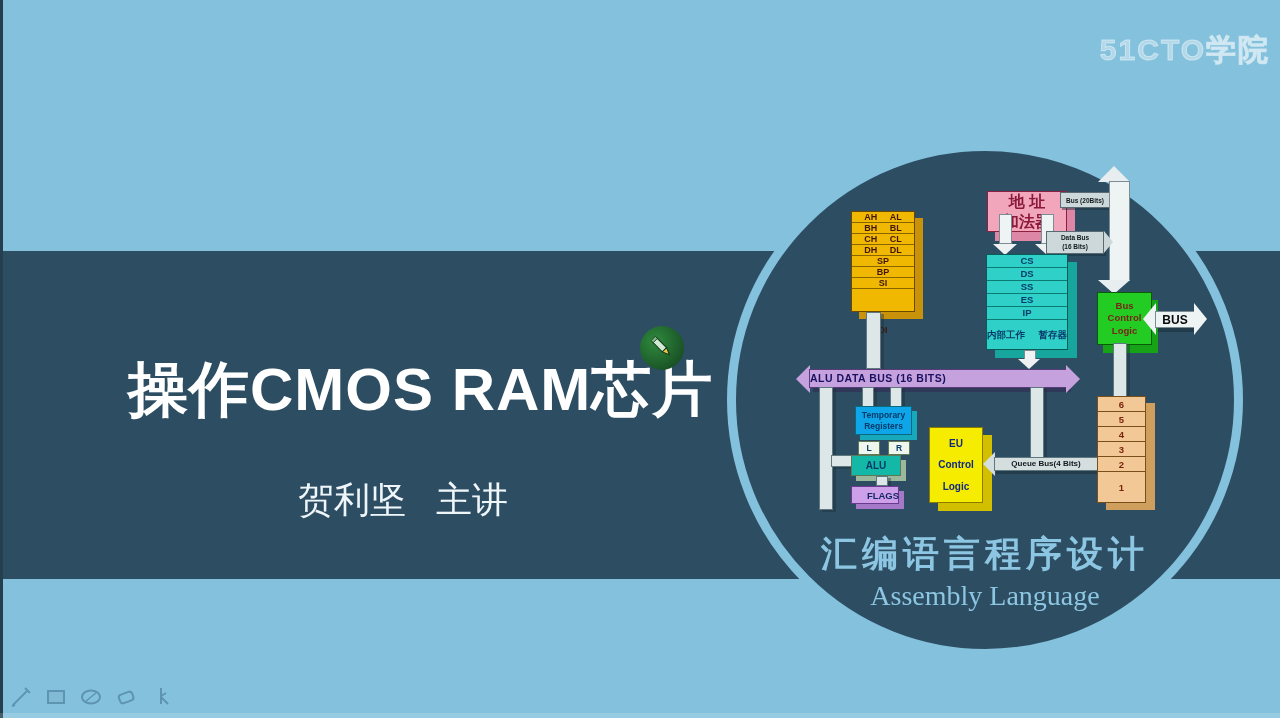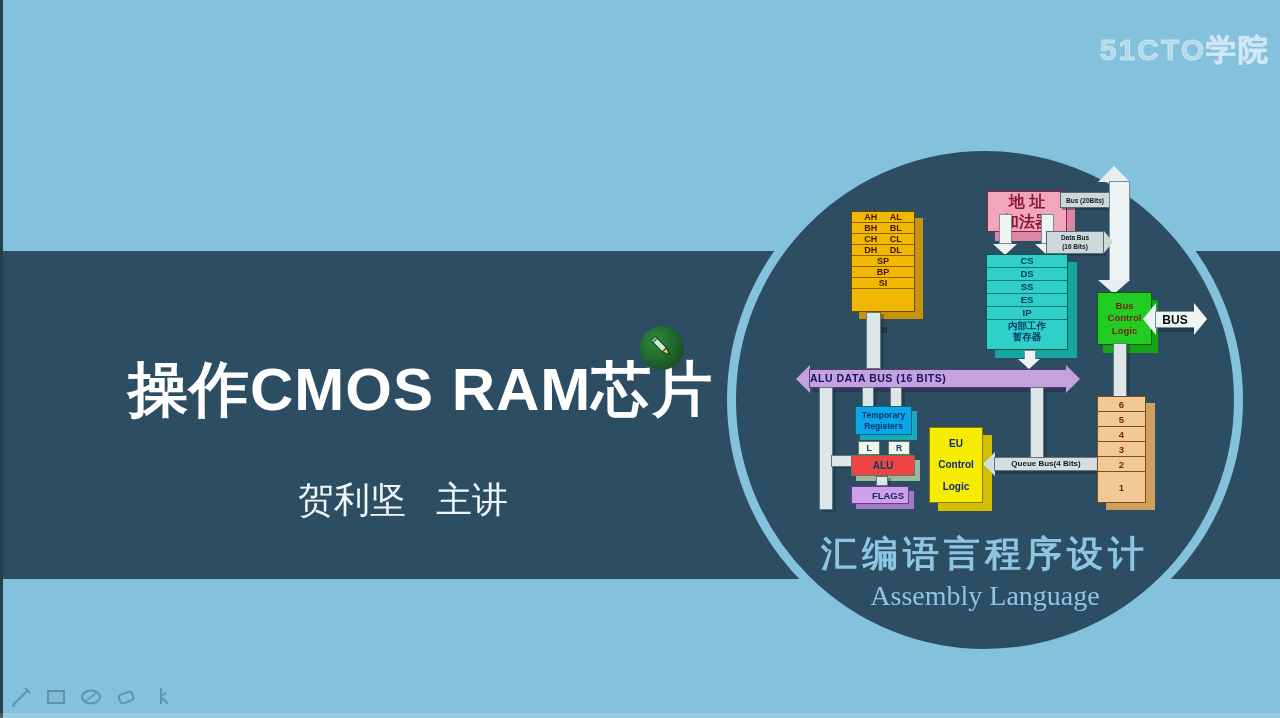--- a/index.html
+++ b/index.html
@@ -63,31 +63,31 @@
   .regrow:last-child { border-bottom:none;margin-top:36px; }
 
   .adder { left:987px; top:191px; width:80px; height:41px; background:#f2a6bc; border:1px solid #8b2040; box-shadow:8px 9px 0 #de86a6; color:#8b1a3a; font-size:16px; font-weight:bold; line-height:1.25; }
 
   .lblbar { position:absolute; background:#cdd8da; border:1px solid #5a6a72; color:#10181c; font-weight:bold; display:flex; flex-direction:column; align-items:center; justify-content:center; box-shadow:2px 2px 0 rgba(25,45,55,0.45); }
   .bus20 { left:1060px; top:192px; width:50px; height:16px; font-size:6.5px; }
   .databus { left:1046px; top:231px; width:58px; height:23px; font-size:6.5px; line-height:1.3; }
 
   .segbox { left:986px; top:254px; width:82px; height:96px; background:#2fd0c8; border:1px solid #0a5a56; box-shadow:9px 8px 0 #17a69e; justify-content:stretch; }
   .segrow { height:13px; width:100%; display:flex; align-items:flex-start; justify-content:center; border-bottom:1px solid #0a7a72; font-size:9.5px; font-weight:bold; color:#083a6a; }
-  .seglabel { flex:1; width:100%; display:flex; flex-direction:column; align-items:center; justify-content:flex-start; font-size:9.5px; font-weight:bold; color:#083a6a; line-height:1.2; }
+  .seglabel { flex:1; width:100%; display:flex; align-items:center; justify-content:space-between; font-size:9.5px; font-weight:bold; color:#083a6a; line-height:1.2; }
 
   .busctl { left:1097px; top:292px; width:55px; height:53px; background:#22cc22; border:1px solid #0a5a0a; box-shadow:6px 8px 0 #17a317; color:#7a2418; font-size:9.5px; font-weight:bold; line-height:1.3; }
 
   .alubus-body { position:absolute; left:809px; top:369px; width:258px; height:19px; background:#c5a2de; border:1px solid #5a3a7a; box-shadow:4px 4px 0 rgba(50,30,80,0.45); }
   .alubus-label { position:absolute; left:810px; top:372px; width:200px; text-align:left; font-size:10.5px; font-weight:bold; color:#1a1060; letter-spacing:0.5px; }
 
   .tempreg { left:855px; top:406px; width:57px; height:29px; background:#0ea5e9; border:1px solid #086a7a; box-shadow:5px 5px 0 #18a8bc; color:#083a6a; font-size:8.5px; font-weight:bold; line-height:1.25; }
   .latch { position:absolute; top:441px; width:22px; height:14px; background:#eef6ee; border:1px solid #5a7a5a; color:#083a6a; font-size:8.5px; font-weight:bold; display:flex; align-items:center; justify-content:center; }
-  .alu { left:851px; top:455px; width:64px; height:21px; background:#ef4444; border:1px solid #5a7a5a; box-shadow:5px 5px 0 #9cb89c; color:#083a6a; font-size:10px; font-weight:bold; }
-  .flags { left:851px; top:486px; width:58px; height:18px; background:#cfa0ea; border:1px solid #6a3a90; box-shadow:5px 5px 0 #a678c8; color:#102a66; font-size:9.5px; font-weight:bold;padding-left:16px; }
+  .alu { left:851px; top:455px; width:50px; height:21px; background:#14b8a6; border:1px solid #5a7a5a; box-shadow:5px 5px 0 #9cb89c; color:#083a6a; font-size:10px; font-weight:bold; }
+  .flags { left:851px; top:486px; width:48px; height:18px; background:#cfa0ea; border:1px solid #6a3a90; box-shadow:5px 5px 0 #a678c8; color:#102a66; font-size:9.5px; font-weight:bold;padding-left:16px; }
 
   .eu { left:929px; top:427px; width:54px; height:76px; background:#f6ec00; border:1px solid #8a7a00; box-shadow:9px 8px 0 #d2c000; color:#102a80; font-size:10px; font-weight:bold; line-height:1.35;gap:8px; }
 
   .qbus-body { position:absolute; left:994px; top:457px; width:104px; height:14px; background:#d4dede; border:1px solid #5f7880; box-shadow:2px 3px 0 rgba(25,45,55,0.5); }
   .qbus-label { position:absolute; left:994px; top:459px; width:104px; text-align:center; font-size:8px; font-weight:bold; color:#101820; white-space:nowrap; }
 
   .queue { left:1097px; top:396px; width:49px; height:107px; background:#f2c896; border:1px solid #7a4e18; box-shadow:9px 7px 0 #cf9f5e; justify-content:stretch; }
   .qrow { height:15px; width:100%; display:flex; align-items:center; justify-content:center; border-bottom:1px solid #7a4e18; font-size:9.5px; font-weight:bold; color:#7a2410; }
   .qrow.tall { flex:1; border-bottom:none; }
 

